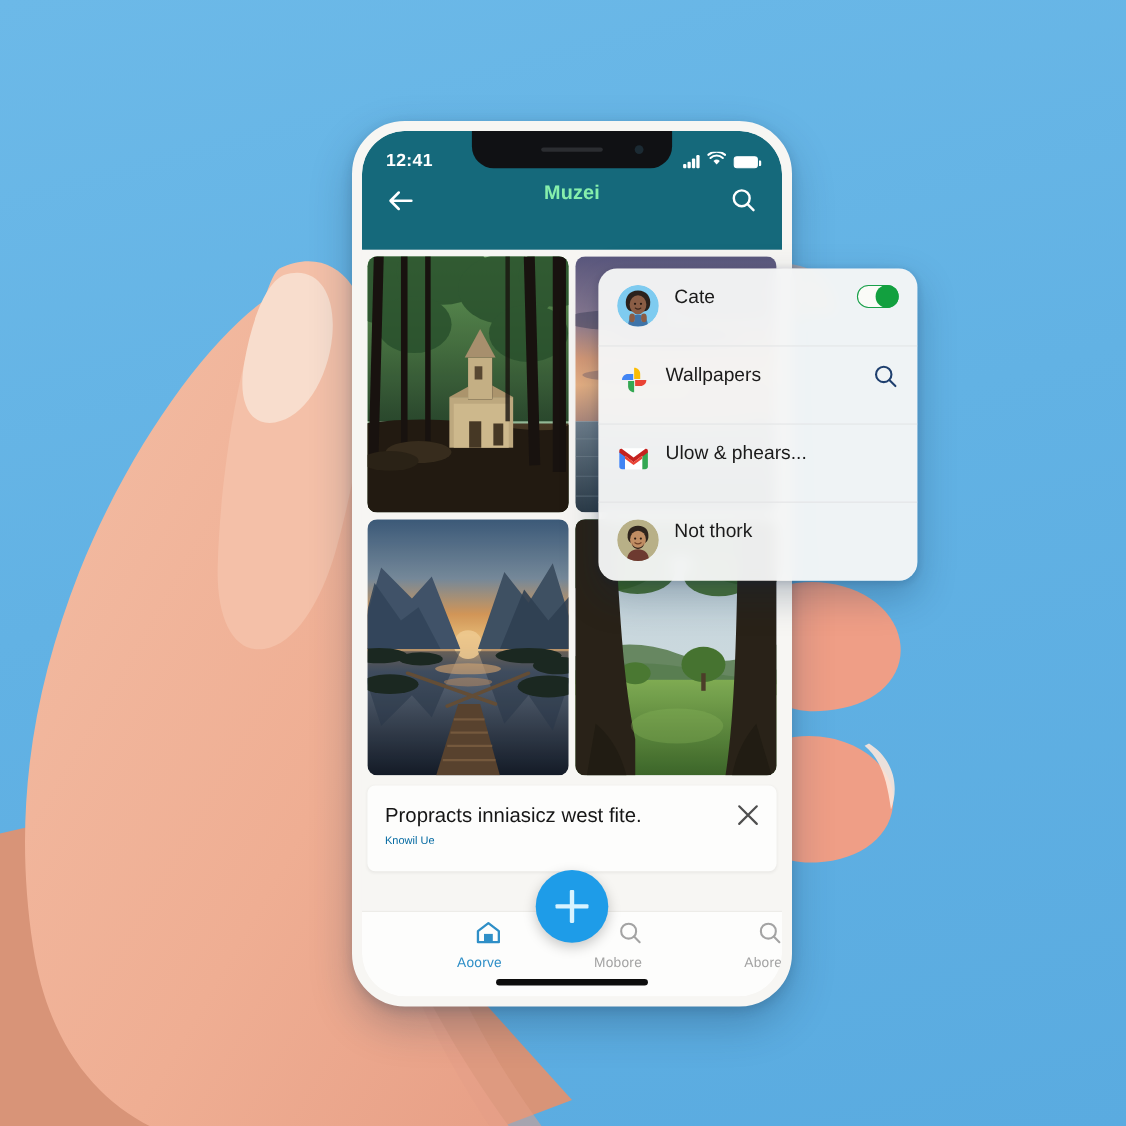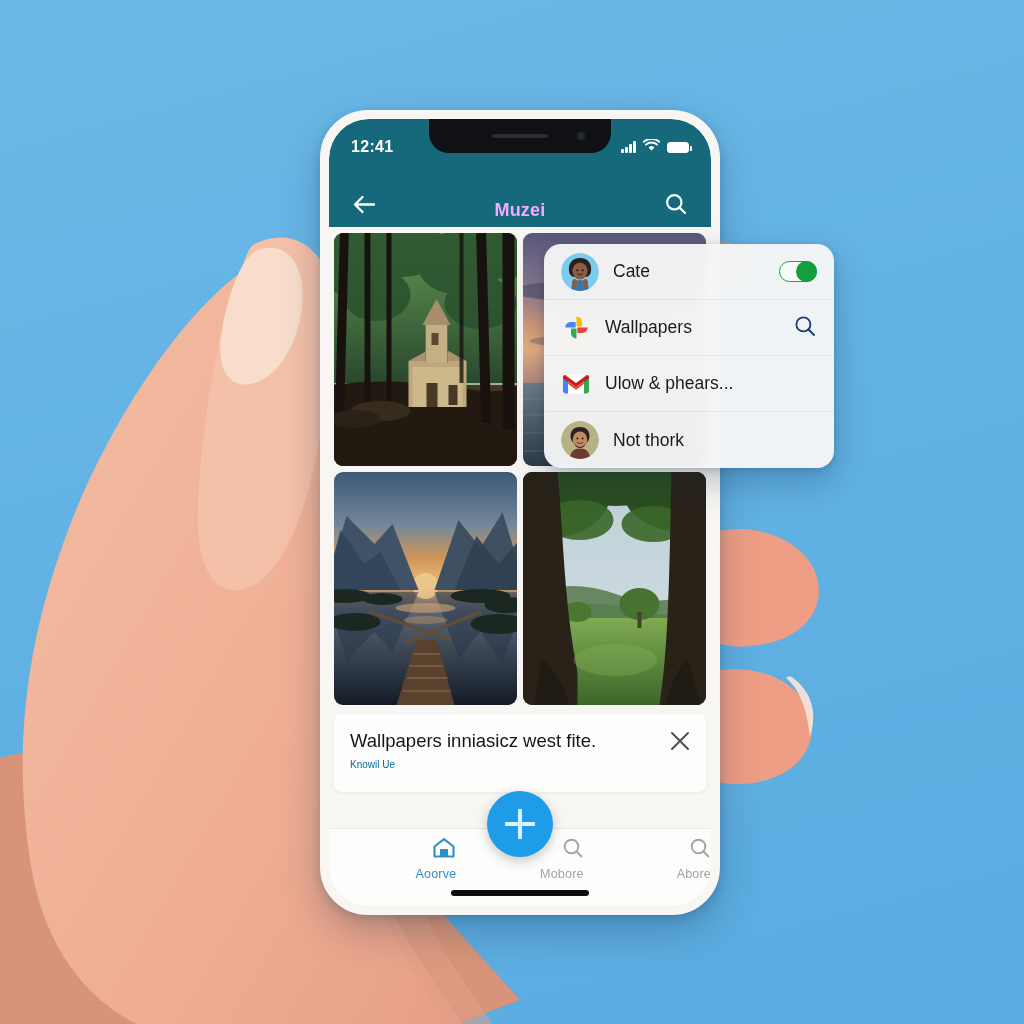--- a/index.html
+++ b/index.html
@@ -81,23 +81,23 @@
     width:22px; height:11px; border:1.6px solid #fff; border-radius:3px;
     position:relative; background:#fff;
   }
   .batt:after {
     content:""; position:absolute; right:-3.6px; top:3px;
     width:2px; height:5px; background:#fff; border-radius:0 1px 1px 0;
   }
 
   #titlebar {
     height:56px;
-    display:flex; align-items:flex-end;
+    display:flex; align-items:flex-start;
     padding:0 18px;
-    color:#f0abfc;
+    color:#86efac;
     position:relative; z-index:4;
   }
   #titlebar .title {
     position:absolute; left:0; right:0; text-align:center;
     font-size:18px; font-weight:700; letter-spacing:.2px;
     pointer-events:none;
   }
   .iconbtn {
     width:34px; height:34px;
     display:flex; align-items:center; justify-content:center;
@@ -196,25 +196,26 @@
     width:290px;
     background:rgba(245,246,246,.96);
     border-radius:17px;
     box-shadow:0 14px 34px rgba(10,40,70,.26), 0 2px 8px rgba(10,40,70,.16);
     overflow:hidden;
     z-index:40;
     backdrop-filter:blur(6px);
   }
   .prow {
     height:56px;
-    display:flex; align-items:center;
+    display:flex; 
     padding:0 17px;
     gap:14px;
     border-bottom:1px solid #e3e4e5;
     cursor:pointer;
+    margin-top:15px;
   }
   .prow:last-child { border-bottom:none; }
   .prow .plabel {
     flex:1;
     font-size:17.5px; color:#1b1b1b;
     white-space:nowrap; overflow:hidden; text-overflow:ellipsis;
   }
   .pavatar {
     width:38px; height:38px; border-radius:50%;
     overflow:hidden; flex:0 0 auto;
@@ -542,21 +543,21 @@
           <path d="M168 186 C158 198, 150 212, 146 233 L182 233 Z" fill="#231d15"></path>
 
           <ellipse cx="96" cy="188" rx="42" ry="16" fill="#8fbd5e" opacity=".35"></ellipse>
           <rect width="190" height="233" fill="#0b1506" opacity=".06"></rect>
         </svg>
       </div>
 
     </div>
 
     <div id="infocard">
-      <div class="ct">Wallpapers inniasicz west fite.</div>
+      <div class="ct">Propracts inniasicz west fite.</div>
       <div class="cs">Knowil Ue</div>
       <div id="card-close">
         <svg width="22" height="22" viewBox="0 0 22 22">
           <path d="M3 3 L19 19 M19 3 L3 19" stroke="#4f4f4f" stroke-width="2" stroke-linecap="round"></path>
         </svg>
       </div>
     </div>
 
     <div id="bottomnav">
 

